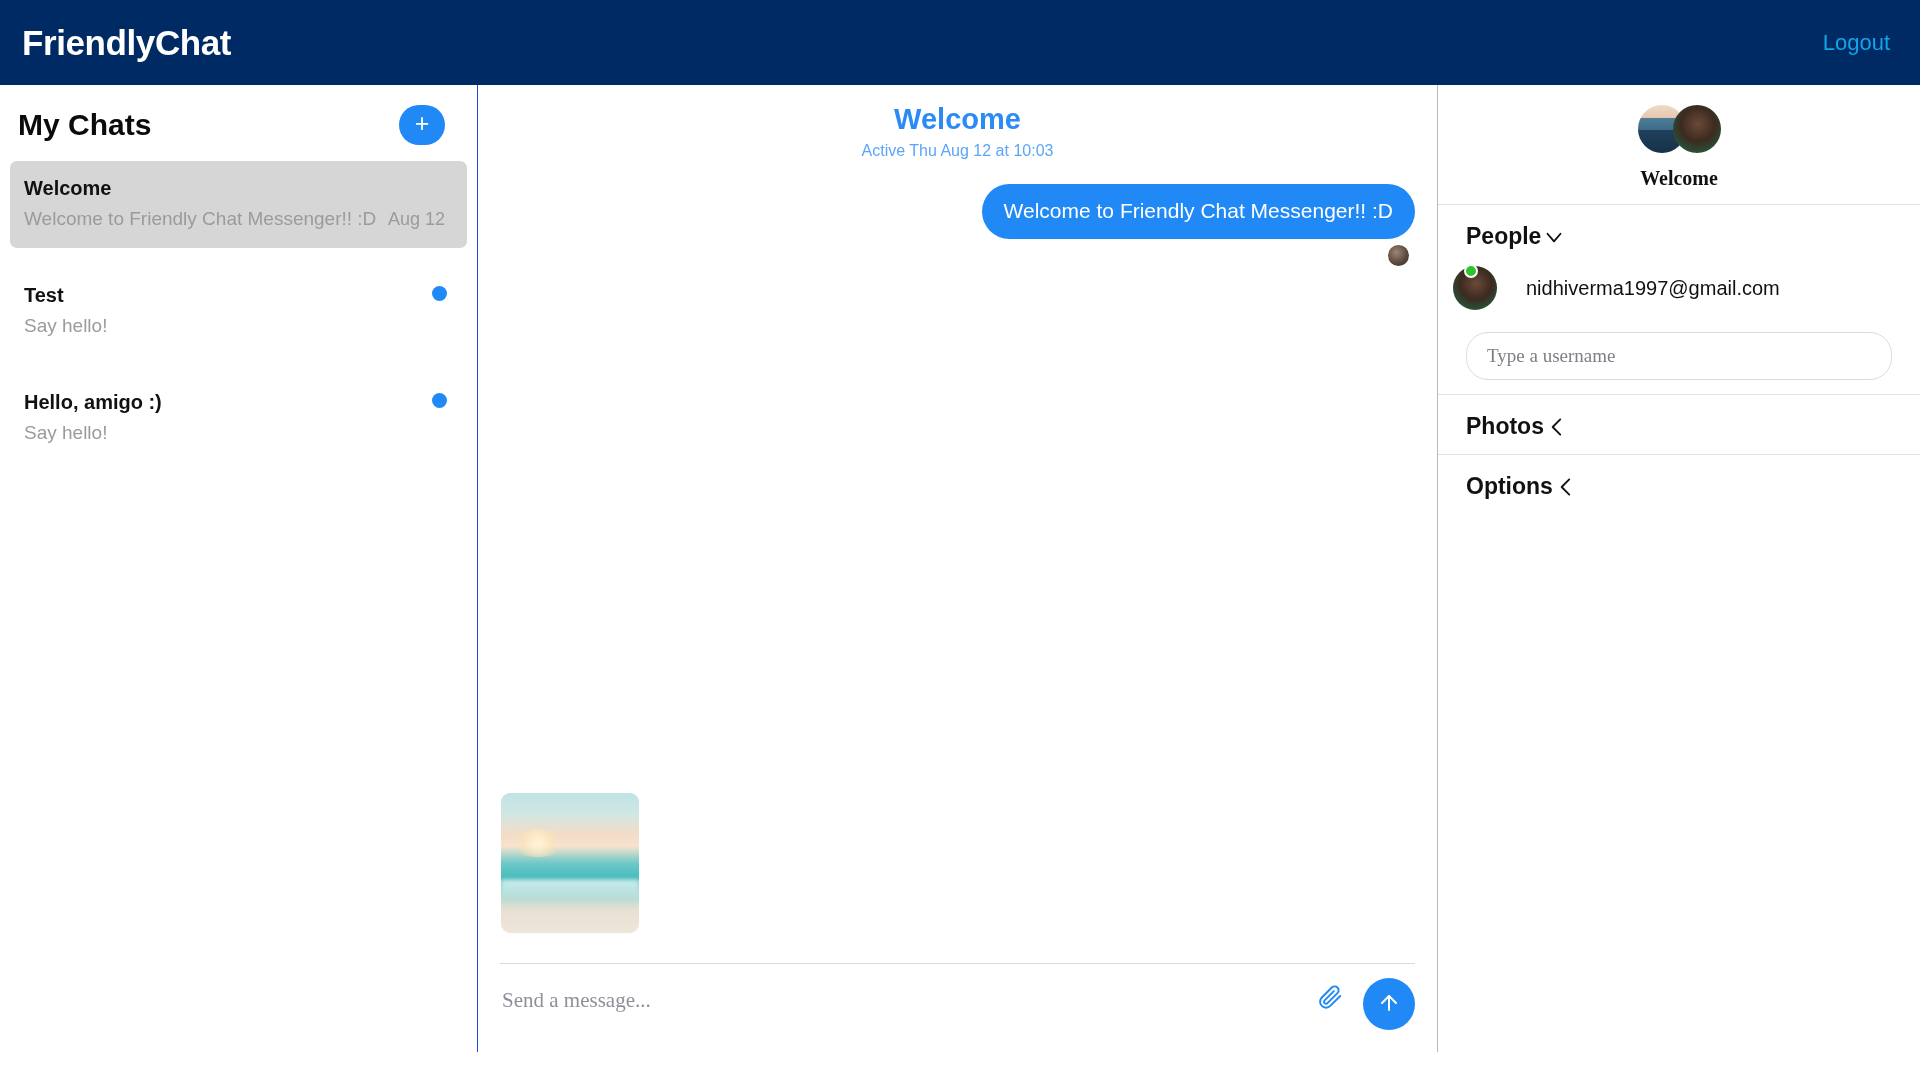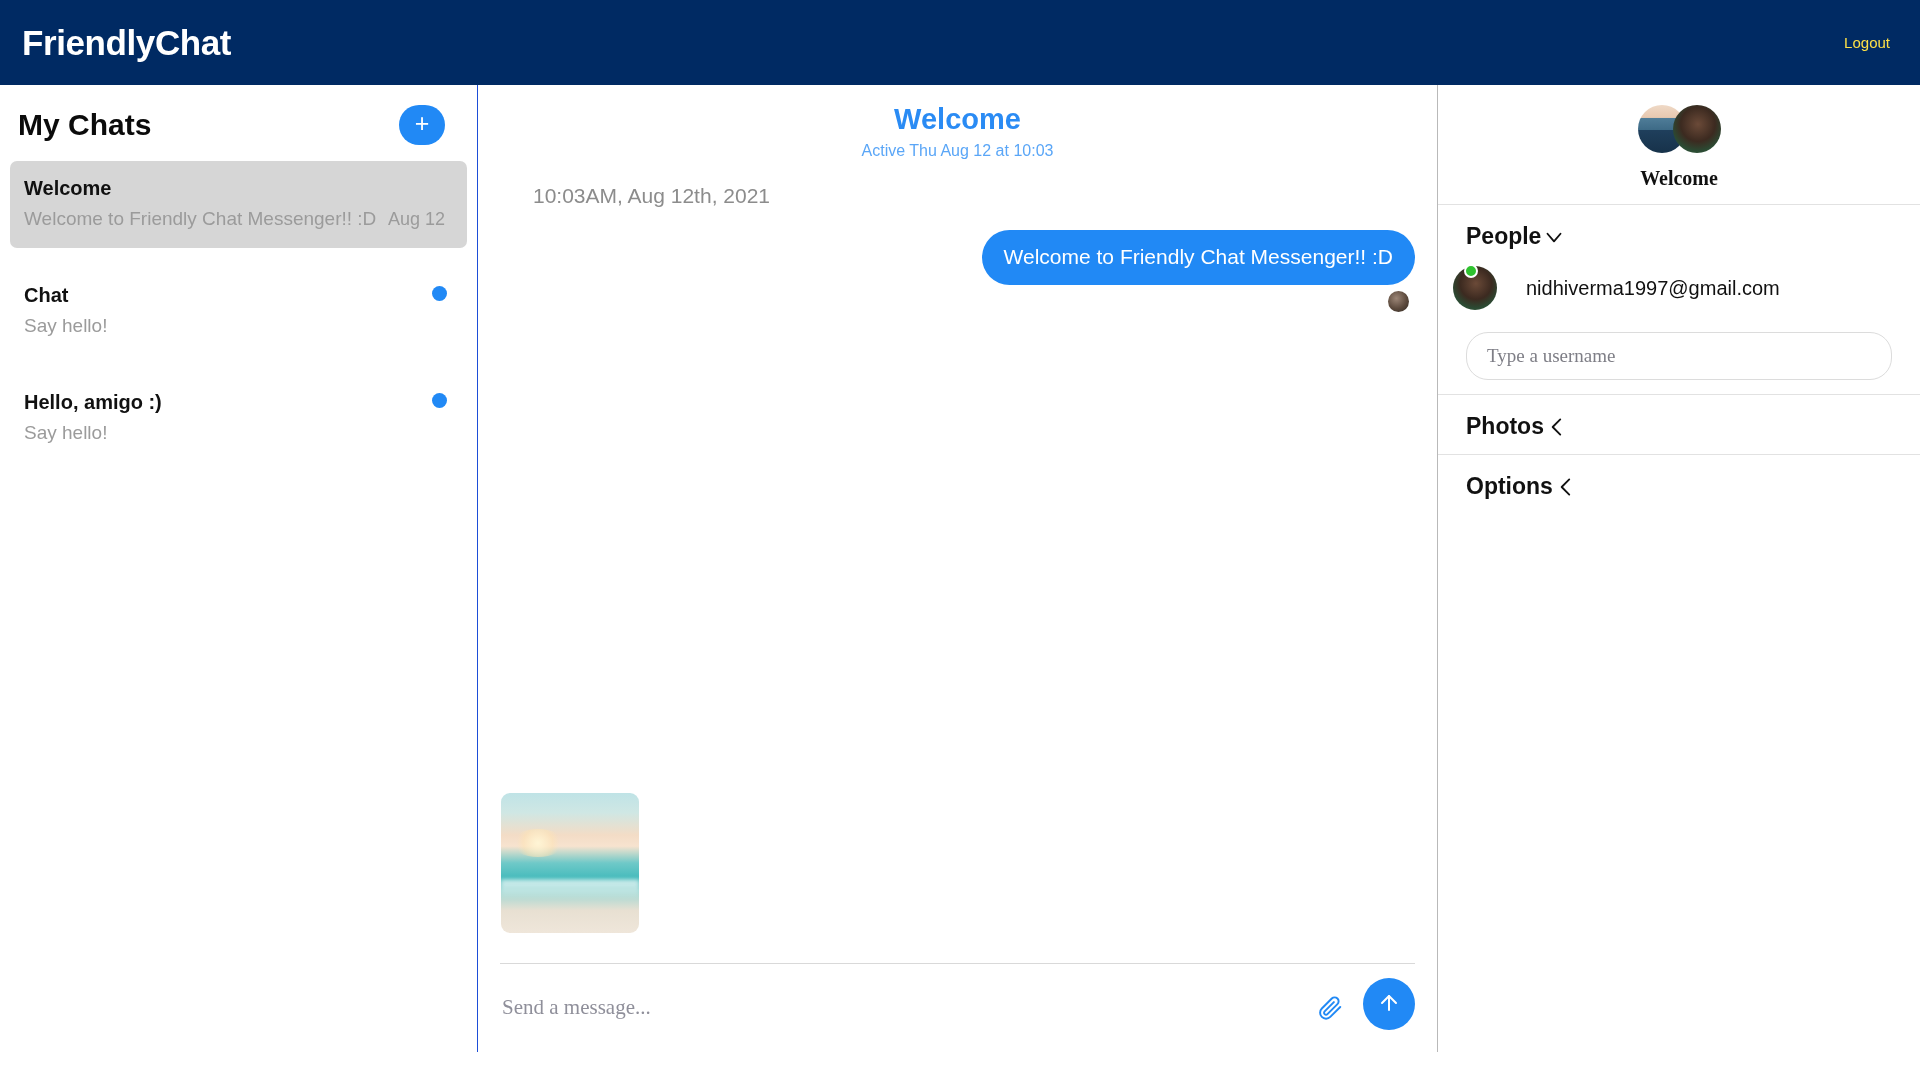--- a/index.html
+++ b/index.html
@@ -13,21 +13,21 @@
 
   
   .topbar {
     height: 85px; flex: 0 0 85px;
     background: #002a63;
     display: flex; align-items: center; justify-content: space-between;
     padding: 0 30px 0 22px;
   }
   .brand { color: #ffffff; font-size: 35px; font-weight: bold; letter-spacing: -0.4px; }
   .logout {
-    color: #fde047; font-size: 15px; font-weight: normal;
+    color: #0ea5e9; font-size: 22px; font-weight: normal;
     background: none; border: none; cursor: pointer;
     font-family: "Liberation Sans", sans-serif;
   }
 
   
   .body { flex: 1 1 auto; display: flex; min-height: 0; }
 
   
   .sidebar {
     width: 478px; flex: 0 0 478px;
@@ -111,21 +111,21 @@
     width: 38%; height: 20%; border-radius: 50%;
     background: radial-gradient(circle, rgba(255,246,214,0.95) 0%, rgba(255,228,180,0.5) 50%, rgba(255,228,180,0) 72%);
   }
   .attachment-preview::after {
     content: ""; position: absolute; left: 0; top: 62%;
     width: 100%; height: 14%;
     background: linear-gradient(180deg, rgba(255,255,255,0.75), rgba(255,255,255,0));
     filter: blur(2px);
   }
   .composer-bar {
-    display: flex; align-items: flex-end;
+    display: flex; align-items: flex-start;
     border-top: 1px solid #d9d9d9;
     padding-top: 14px;
   }
   .msg-input {
     flex: 1 1 auto; border: none; outline: none;
     font-size: 21px; color: #444444;
     font-family: "Liberation Serif", serif;
     padding: 10px 4px 10px 2px;
     background: transparent;
   }
@@ -219,21 +219,21 @@
         <div class="chat-item active">
           <div class="chat-name">Welcome</div>
           <div class="chat-row2">
             <div class="chat-preview">Welcome to Friendly Chat Messenger!! :D</div>
             <div class="chat-date">Aug 12</div>
           </div>
         </div>
 
         <div class="chat-item">
           <div class="unread-dot"></div>
-          <div class="chat-name">Chat</div>
+          <div class="chat-name">Test</div>
           <div class="chat-row2">
             <div class="chat-preview">Say hello!</div>
             <div class="chat-date"></div>
           </div>
         </div>
 
         <div class="chat-item">
           <div class="unread-dot"></div>
           <div class="chat-name">Hello, amigo :)</div>
           <div class="chat-row2">
@@ -244,21 +244,20 @@
       </div>
     </div>
 
     <div class="conversation">
       <div class="conv-head">
         <div class="conv-title">Welcome</div>
         <div class="conv-sub">Active Thu Aug 12 at 10:03</div>
       </div>
 
       <div class="messages">
-        <div class="msg-time">10:03AM, Aug 12th, 2021</div>
         <div class="msg-row">
           <div class="bubble">Welcome to Friendly Chat Messenger!! :D</div>
           <div class="msg-avatar"></div>
         </div>
       </div>
 
       <div class="composer">
         <div class="attachment-preview"></div>
         <div class="composer-bar">
           <input class="msg-input" type="text" autofocus="" placeholder="Send a message..." style="">

